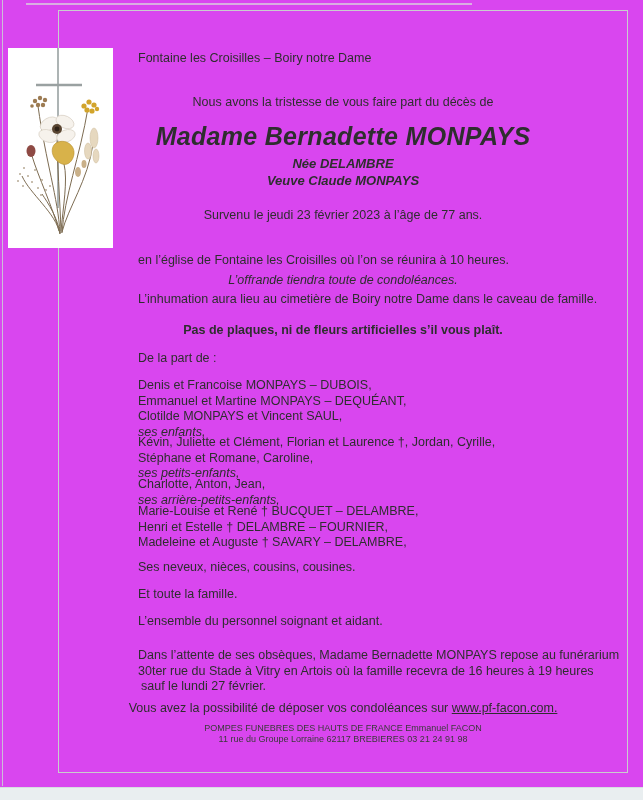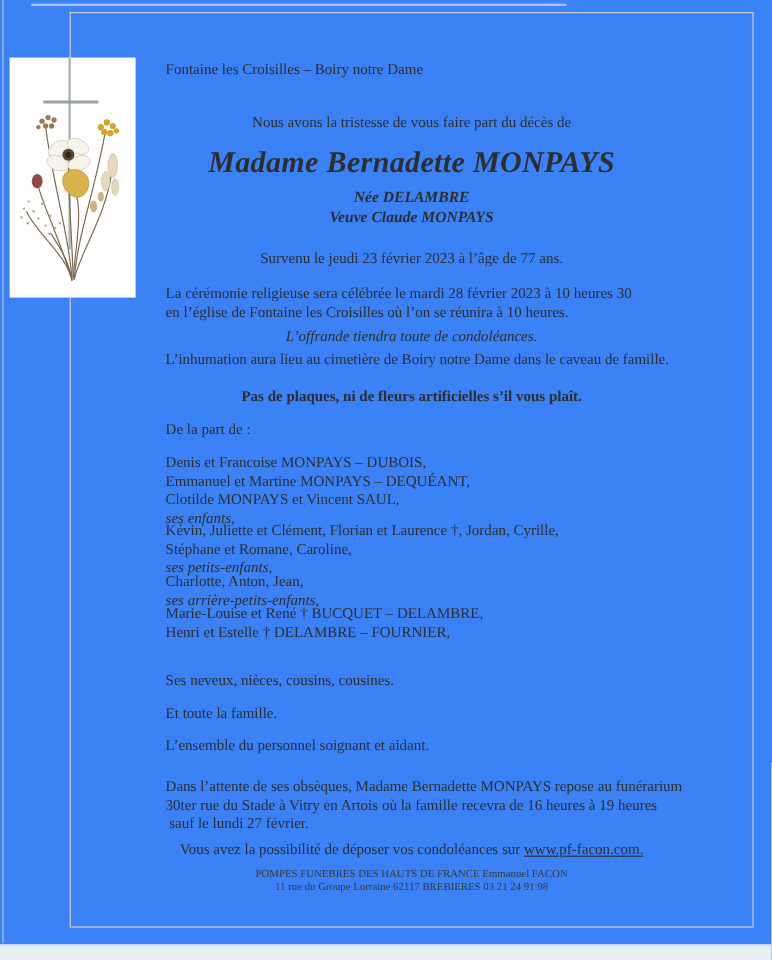--- a/index.html
+++ b/index.html
@@ -1,19 +1,19 @@
 <!DOCTYPE html>
 <html><head>
 <meta charset="utf-8">
 <style>
   html,body{margin:0;padding:0;background:#f4f6f6;}
   #page{
-    position:relative;width:643px;height:800px;background:#3b82f6;
+    position:relative;width:643px;height:800px;background:#d946ef;
     overflow:hidden;
-    font-family:Liberation Serif, serif;
+    font-family:Liberation Sans, sans-serif;
     color:#2e2e2e;
   }
   .scan-left-edge{position:absolute;left:2px;top:0;width:1px;height:786px;background:#c9d4d2;opacity:.85;}
   .scan-top-streak{position:absolute;left:26px;top:3px;width:446px;height:2px;background:#d9dbdb;opacity:.7;}
   .scan-bottom-strip{position:absolute;left:0;top:787px;width:643px;height:13px;background:#e9eef0;border-top:1px solid #d6dee0;}
   .frame{
     position:absolute;left:58px;top:10px;width:568px;height:761px;
     border:1px solid #c9cdcd;z-index:1;
   }
   .illustration{
@@ -48,21 +48,20 @@
     <div class="line left-col" style="top:40px">Fontaine les Croisilles – Boiry notre Dame</div>
 
     <div class="line centered" style="top:84px">Nous avons la tristesse de vous faire part du décès de</div>
 
     <div class="line centered name-title" style="top:111px">Madame Bernadette MONPAYS</div>
     <div class="line centered sub-title" style="top:144px">Née DELAMBRE</div>
     <div class="line centered sub-title" style="top:161px">Veuve Claude MONPAYS</div>
 
     <div class="line centered" style="top:197px">Survenu le jeudi 23 février 2023 à l’âge de 77 ans.</div>
 
-    <div class="line left-col" style="top:226px">La cérémonie religieuse sera célébrée le mardi 28 février 2023 à 10 heures 30</div>
     <div class="line left-col" style="top:241.5px">en l’église de Fontaine les Croisilles où l’on se réunira à 10 heures.</div>
 
     <div class="line centered italic" style="top:262px">L’offrande tiendra toute de condoléances.</div>
 
     <div class="line left-col" style="top:281px">L’inhumation aura lieu au cimetière de Boiry notre Dame dans le caveau de famille.</div>
 
     <div class="line centered bold" style="top:312px">Pas de plaques, ni de fleurs artificielles s’il vous plaît.</div>
 
     <div class="line left-col" style="top:340px">De la part de :</div>
 
@@ -86,20 +85,21 @@
     <div class="group" style="top:466px">
       <div class="row with-label">
         <span>Charlotte, Anton, Jean,</span>
         <span class="relation">ses arrière-petits-enfants,</span>
       </div>
     </div>
 
     <div class="group" style="top:493px">
       <div class="row">Marie-Louise et René † BUCQUET – DELAMBRE,</div>
       <div class="row">Henri et Estelle † DELAMBRE – FOURNIER,</div>
+      <div class="row">Madeleine et Auguste † SAVARY – DELAMBRE,</div>
     </div>
 
     <div class="line left-col" style="top:549px">Ses neveux, nièces, cousins, cousines.</div>
     <div class="line left-col" style="top:576px">Et toute la famille.</div>
     <div class="line left-col" style="top:603px">L’ensemble du personnel soignant et aidant.</div>
 
     <div class="line left-col" style="top:637px">Dans l’attente de ses obsèques, Madame Bernadette MONPAYS repose au funérarium</div>
     <div class="line left-col" style="top:652.5px">30ter rue du Stade à Vitry en Artois où la famille recevra de 16 heures à 19 heures</div>
     <div class="line left-col" style="top:668px;left:82px">sauf le lundi 27 février.</div>
 

